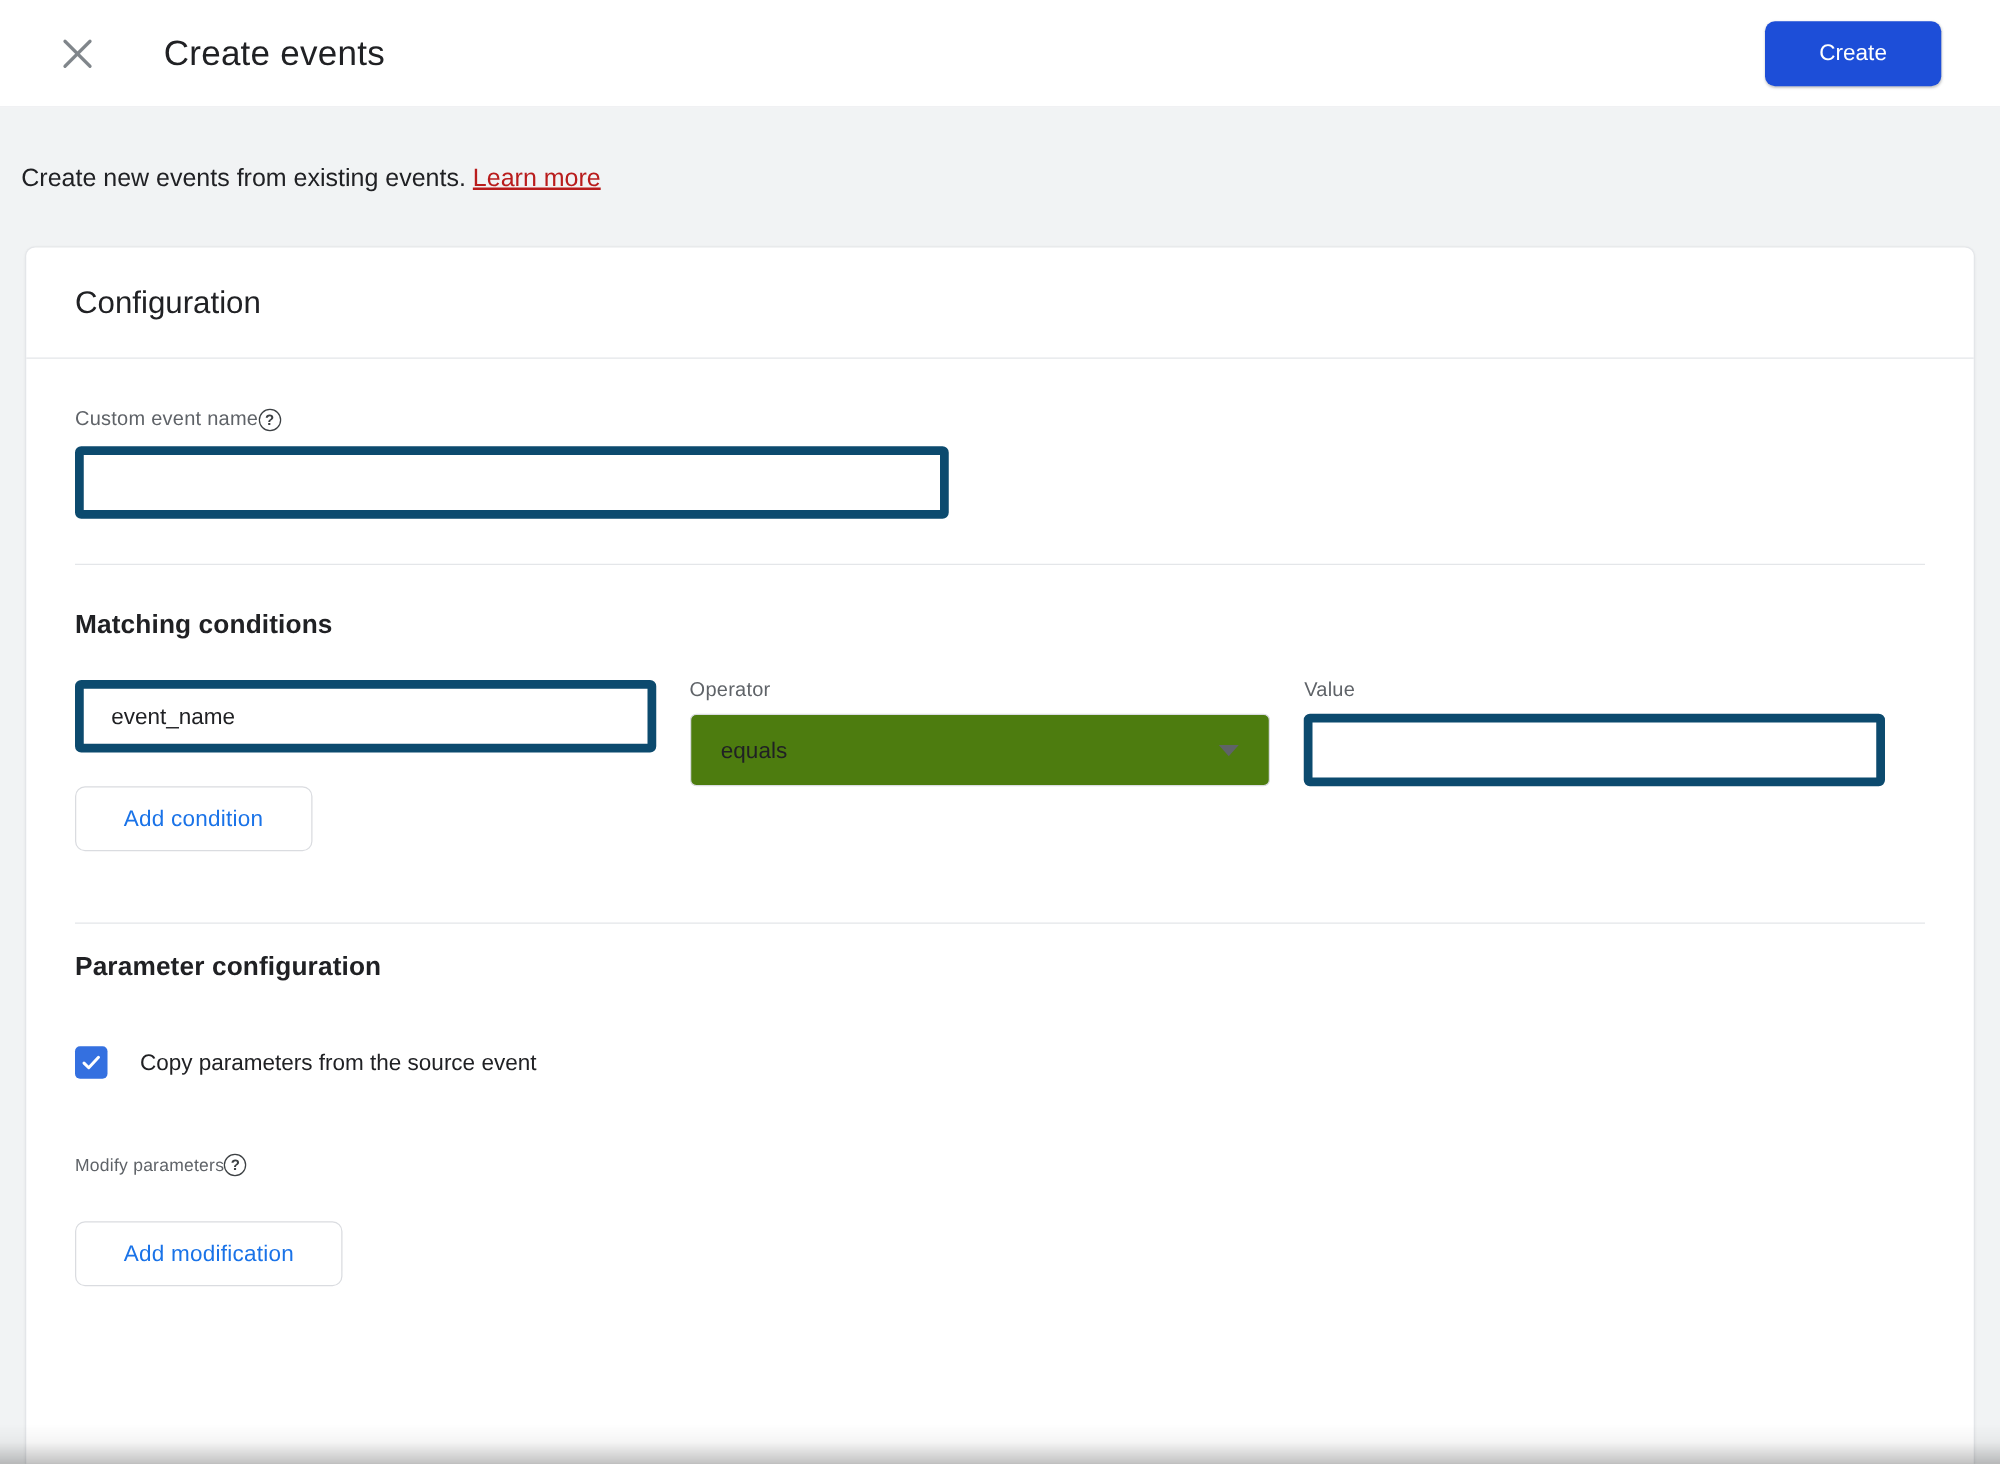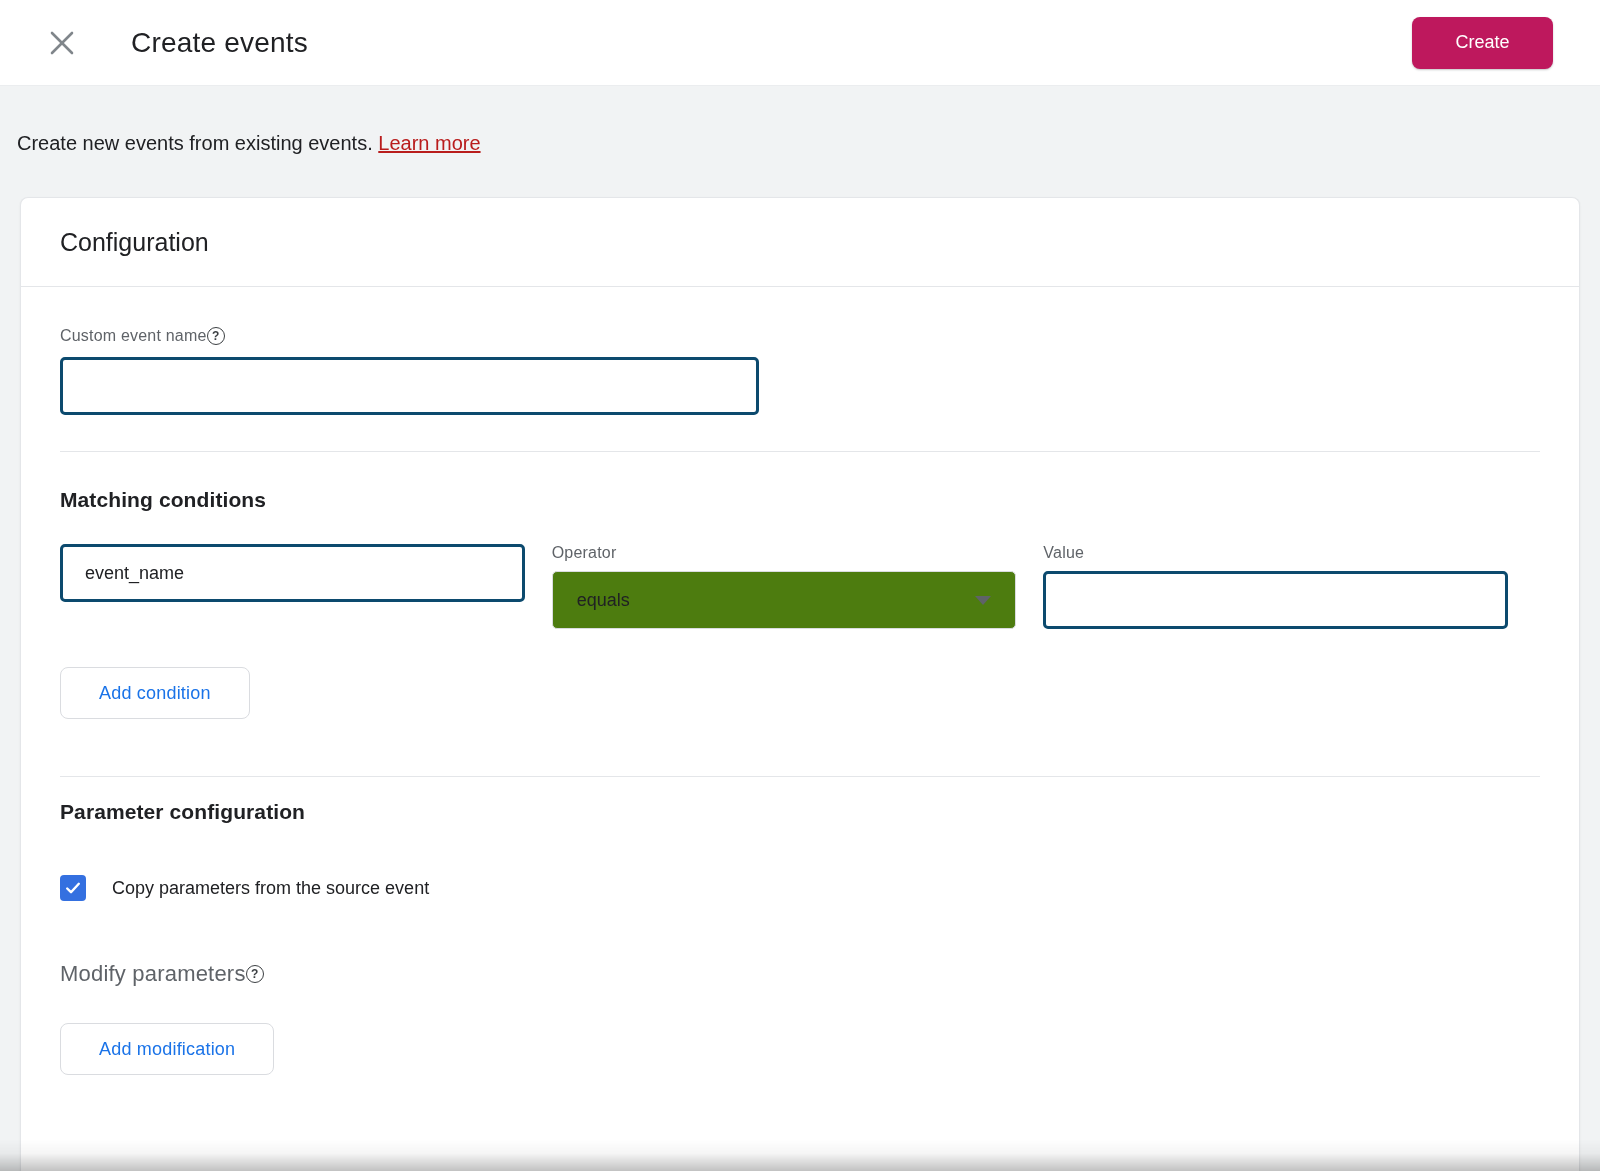--- a/index.html
+++ b/index.html
@@ -29,21 +29,21 @@
   .page-title {
     font-size: 28px;
     font-weight: 400;
     color: #202124;
     margin-left: 52px;
     letter-spacing: 0.2px;
   }
   .header-spacer { flex: 1; }
   .create-btn {
     width: 141px; height: 52px;
-    background: #be185d;
+    background: #1d4ed8;
     color: #ffffff;
     font-family: "Liberation Sans", sans-serif;
     font-size: 18px;
     font-weight: 500;
     border: none;
     border-radius: 8px;
     cursor: pointer;
     box-shadow: 0 1px 2px rgba(60,64,67,0.3);
   }
   
@@ -95,21 +95,21 @@
     font-weight: 700;
     display: inline-flex;
     align-items: center;
     justify-content: center;
     line-height: 1;
     cursor: default;
   }
   .text-input {
     display: block;
     height: 58px;
-    border: 3px solid #0c4a6e;
+    border: 7px solid #0c4a6e;
     border-radius: 5px;
     font-family: "Liberation Sans", sans-serif;
     font-size: 18px;
     color: #202124;
     padding: 0 22px;
     outline: none;
     background: #fff;
     width: 100%;
   }
   .custom-event-input { width: 699px; margin-top: 12px; }
@@ -146,21 +146,20 @@
     cursor: pointer;
     background: #4d7c0f;
   }
   .caret-down {
     width: 0; height: 0;
     border-left: 8px solid transparent;
     border-right: 8px solid transparent;
     border-top: 9px solid #5f6368;
   }
   .outline-btn {
-    margin-top: 38px;
     height: 52px;
     padding: 0 38px;
     background: #ffffff;
     border: 1px solid #dadce0;
     border-radius: 8px;
     color: #1a73e8;
     font-family: "Liberation Sans", sans-serif;
     font-size: 18px;
     font-weight: 500;
     letter-spacing: 0.2px;
@@ -181,21 +180,21 @@
     justify-content: center;
     cursor: pointer;
     flex: none;
   }
   .checkbox-label {
     margin-left: 26px;
     font-size: 18px;
     color: #202124;
   }
   .modify-row { margin-top: 60px; }
-  .modify-row .field-label { font-size: 22px; }
+  .modify-row .field-label { font-size: 14px; }
   
   .pad-top-40 { padding-top: 40px; }
   .pad-top-36 { padding-top: 36px; }
   .pad-top-23 { padding-top: 23px; }
   .mt-36 { margin-top: 36px; }
   .mt-57 { margin-top: 57px; }
   
   .bottom-fade {
     position: fixed;
     left: 0; right: 0; bottom: 0;

